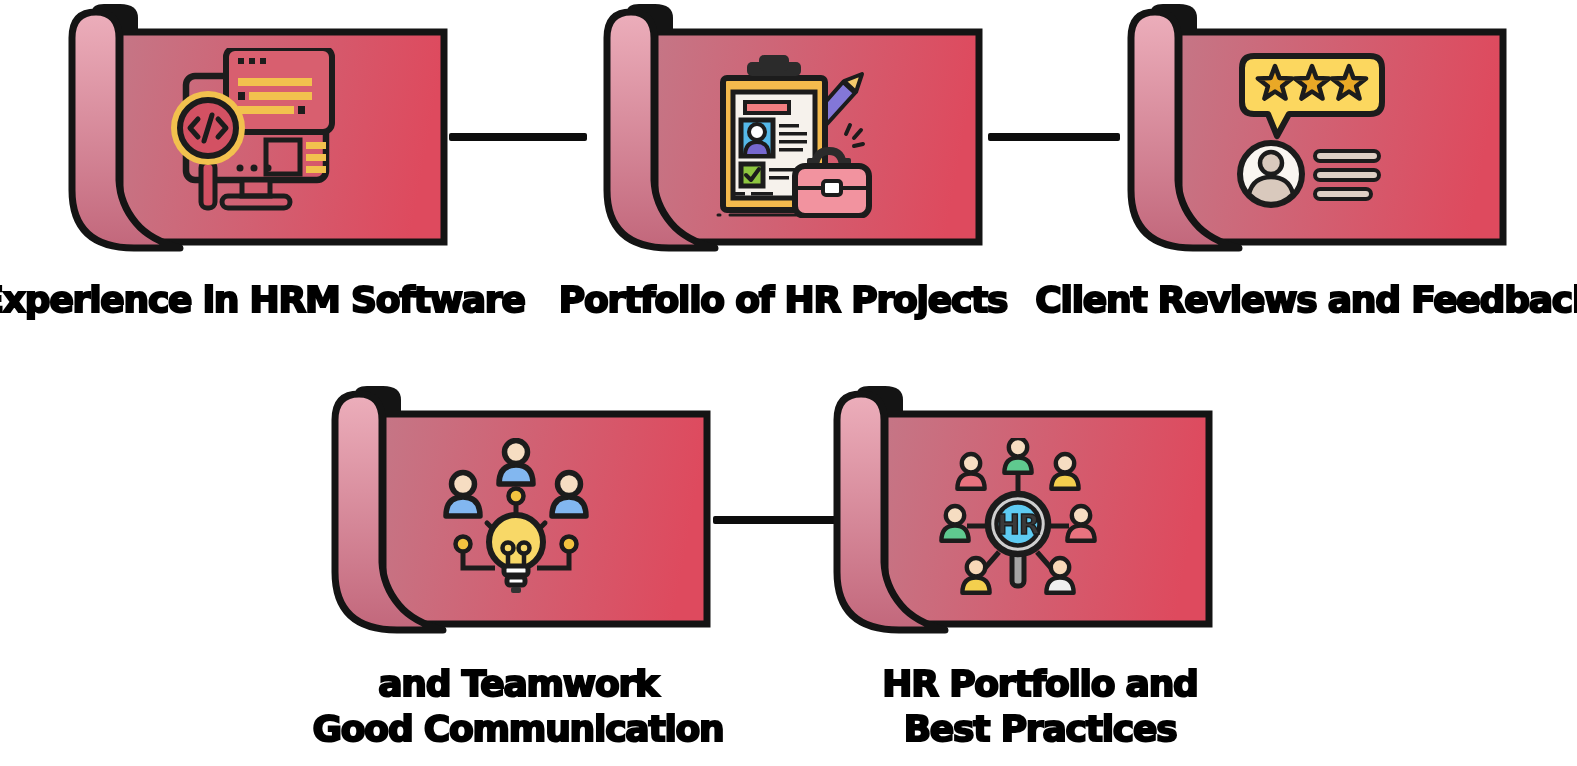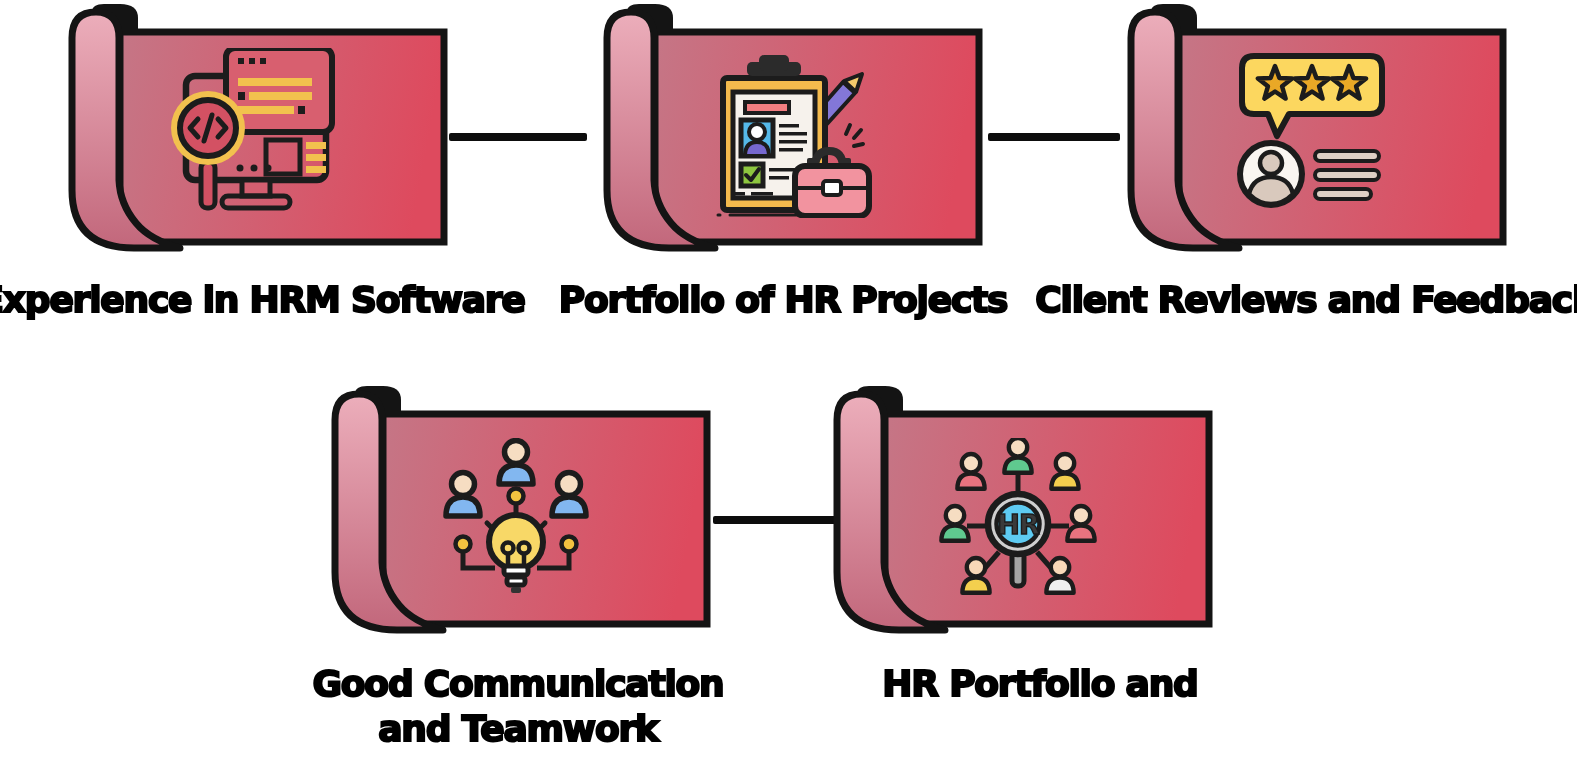--- a/index.html
+++ b/index.html
@@ -196,20 +196,21 @@
   <div class="label" style="left:252px;top:278px;">
     <span class="line">Experience in HRM Software</span>
   </div>
   <div class="label" style="left:783px;top:278px;text-align:center;">
     <span class="line">Portfolio of HR Projects</span>
   </div>
   <div class="label" style="left:1315px;top:278px;">
     <span class="line">Client Reviews and Feedback</span>
   </div>
   <div class="label" style="left:518px;top:662px;">
+    <span class="line">and Teamwork</span>
     <span class="line">Good Communication</span>
-    <span class="line">and Teamwork</span>
   </div>
   <div class="label" style="left:1040px;top:662px;">
     <span class="line">HR Portfolio and</span>
+    <span class="line">Best Practices</span>
   </div>
 
 </div>
 
 </body></html>

